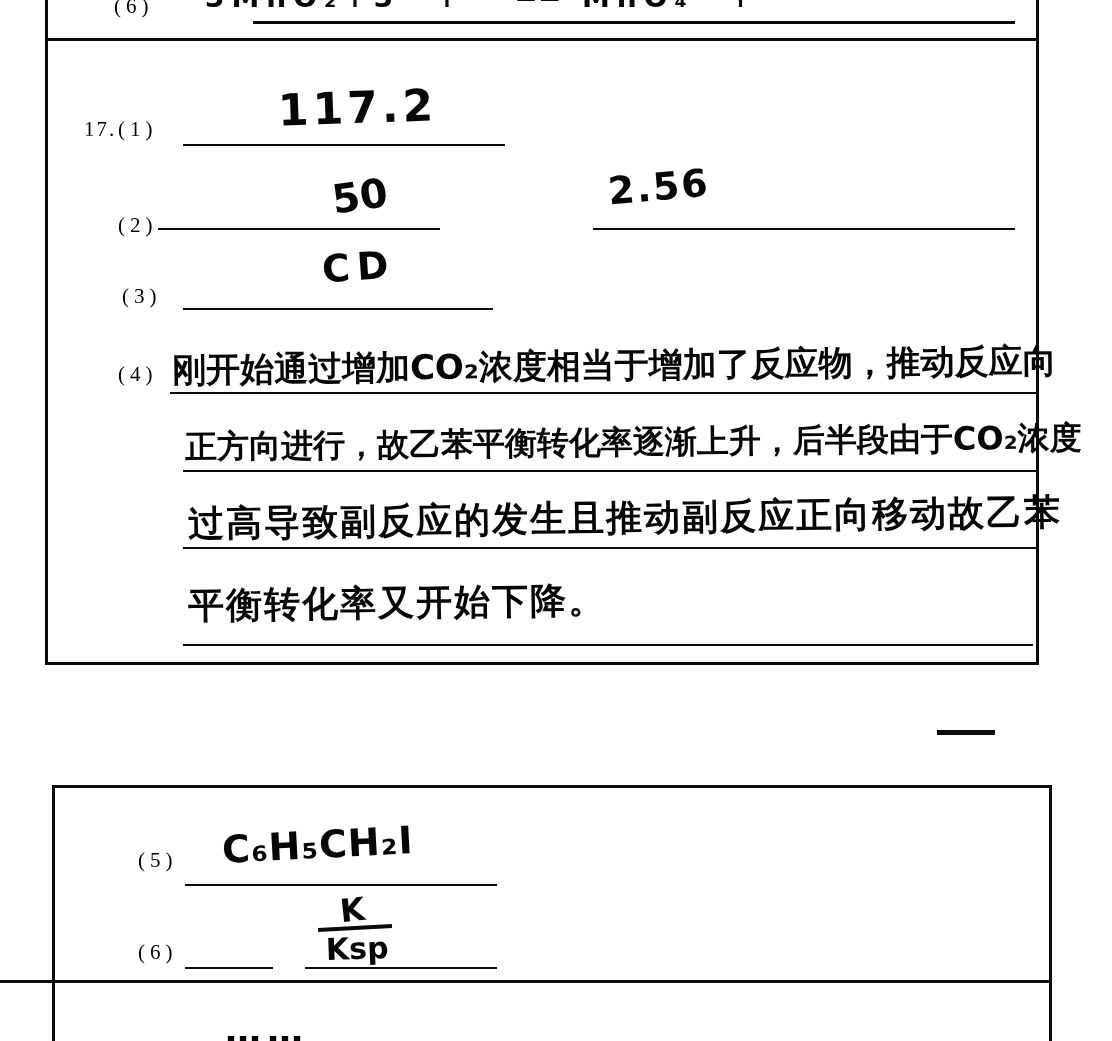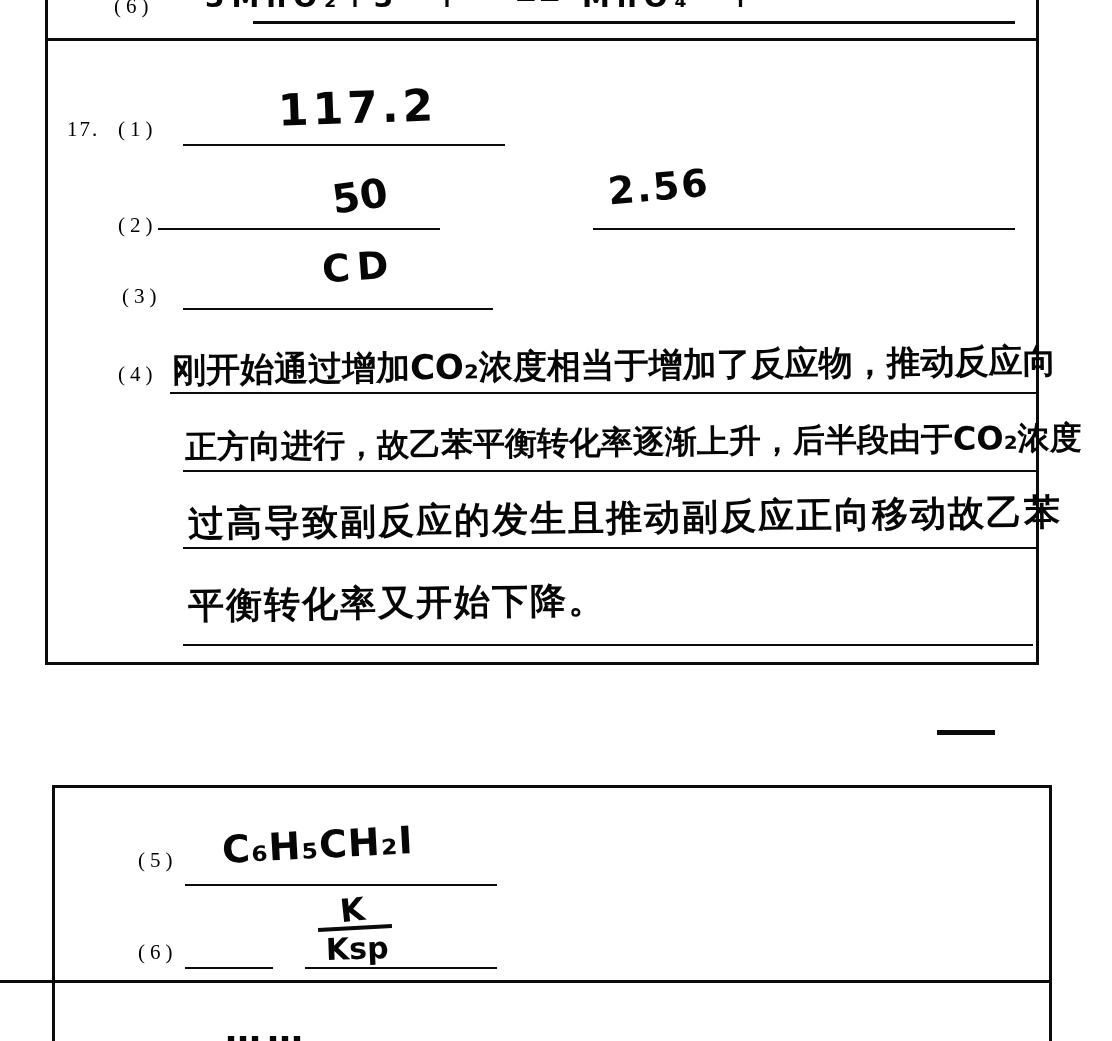--- a/index.html
+++ b/index.html
@@ -28,21 +28,21 @@
   <div class="lbl" style="left:114px;top:-6px;">(6)</div>
   <div class="clip" style="left:205px;top:0;width:760px;height:16px;">
     <span class="hw" style="left:0;top:-16px;font-size:28px;letter-spacing:7px;">3MnO₂+3⋯+⋯ ══ MnO₄⋯+⋯⋯</span>
   </div>
   <div class="ln" style="left:253px;top:21px;width:762px;height:3px;"></div>
 
   <div class="ln" style="left:45px;top:38px;width:3px;height:627px;"></div>
   <div class="ln" style="left:1036px;top:38px;width:3px;height:627px;"></div>
   <div class="ln" style="left:45px;top:662px;width:994px;height:3px;"></div>
 
-  <div class="qnum" style="left:67px;top:117px;">17.</div>
+  <div class="qnum" style="left:84px;top:117px;">17.</div>
 
   <div class="lbl" style="left:118px;top:117px;">(1)</div>
   <div class="hw" style="left:278px;top:86px;font-size:44px;letter-spacing:4px;transform:rotate(-2deg);">117.2</div>
   <div class="ln" style="left:183px;top:144px;width:322px;height:2px;"></div>
 
   <div class="lbl" style="left:118px;top:213px;">(2)</div>
   <div class="hw" style="left:332px;top:176px;font-size:40px;transform:rotate(-8deg);">50</div>
   <div class="ln" style="left:158px;top:228px;width:282px;height:2px;"></div>
   <div class="hw" style="left:608px;top:168px;font-size:38px;letter-spacing:2px;transform:rotate(-5deg);">2.56</div>
   <div class="ln" style="left:593px;top:228px;width:422px;height:2px;"></div>

